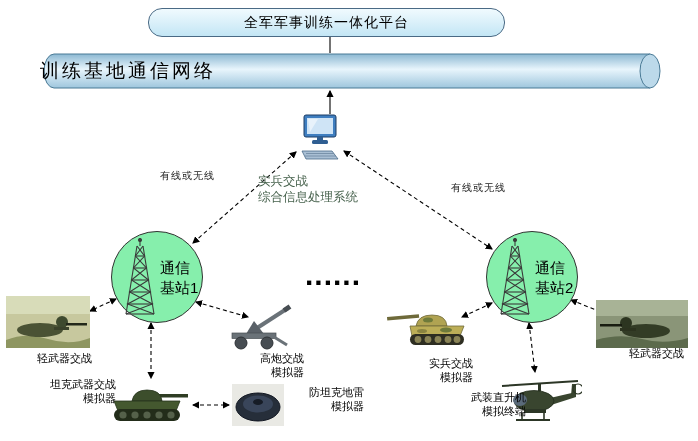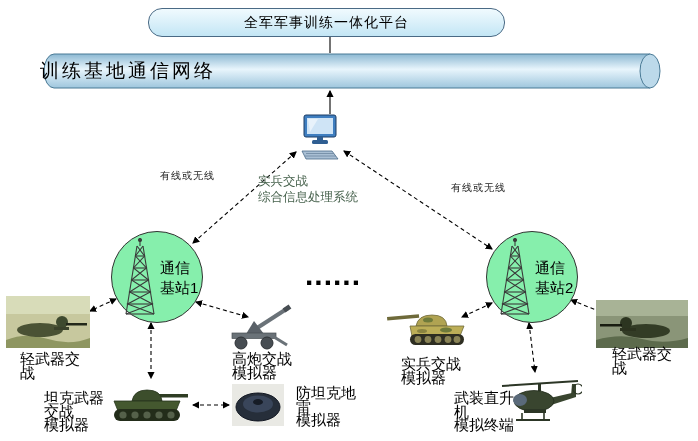--- a/index.html
+++ b/index.html
@@ -35,21 +35,21 @@
   }
   .station-label {
     position:absolute; left:48px; top:26px; font-size:15px; line-height:20px;
   }
 
   .dots {
     position:absolute; left:298px; top:258px; width:70px; text-align:center;
     font-size:30px; font-weight:bold; letter-spacing:1px; line-height:34px;
   }
 
-  .caption { position:absolute; font-size:15px; line-height:13.5px; text-align:left;padding-left:20px; }
+  .caption { position:absolute; font-size:11px; line-height:13.5px; text-align:right;padding-left:20px; }
 </style>
 </head>
 <body>
 
 <div id="canvas">
 
   <svg width="698" height="441" style="position:absolute;left:0;top:0;pointer-events:none">
     <defs>
       <marker id="ah" viewBox="0 0 10 10" refX="8.5" refY="5" markerWidth="6.5" markerHeight="6.5" orient="auto-start-reverse">
         <path d="M0,0 L10,5 L0,10 Z" fill="#000"></path>
@@ -172,21 +172,21 @@
     <rect x="52" y="12" width="30" height="3.5" fill="#2f3d24"></rect>
     <path d="M26,19 Q28,8 41,8 Q55,8 56,19 Z" fill="#3c4e2c" stroke="#26331c" stroke-width="0.8"></path>
     <path d="M8,19 L74,19 L70,29 L12,29 Z" fill="#44582f" stroke="#26331c" stroke-width="0.8"></path>
     <rect x="8" y="27" width="66" height="12" rx="6" fill="#232d1a"></rect>
     <circle cx="17" cy="33" r="3.6" fill="#55614a"></circle>
     <circle cx="29" cy="33" r="3.6" fill="#55614a"></circle>
     <circle cx="41" cy="33" r="3.6" fill="#55614a"></circle>
     <circle cx="53" cy="33" r="3.6" fill="#55614a"></circle>
     <circle cx="65" cy="33" r="3.6" fill="#55614a"></circle>
   </svg>
-  <div class="caption" style="left:24px;top:391px;width:92px">
+  <div class="caption" style="left:24px;top:378px;width:92px">
     <div>坦克武器交战</div>
     <div>模拟器</div>
   </div>
 
   <svg class="abs" style="left:224px;top:304px" width="68" height="48" viewBox="0 0 68 48">
     <line x1="30" y1="26" x2="64" y2="4" stroke="#6a7278" stroke-width="4"></line>
     <line x1="60" y1="6.5" x2="66" y2="2.5" stroke="#474d52" stroke-width="5"></line>
     <polygon points="22,30 30,17 40,30" fill="#5a6168"></polygon>
     <rect x="8" y="29" width="44" height="5.5" fill="#6a7278" stroke="#474d52" stroke-width="0.7"></rect>
     <line x1="50" y1="33" x2="63" y2="41" stroke="#6a7278" stroke-width="3"></line>

